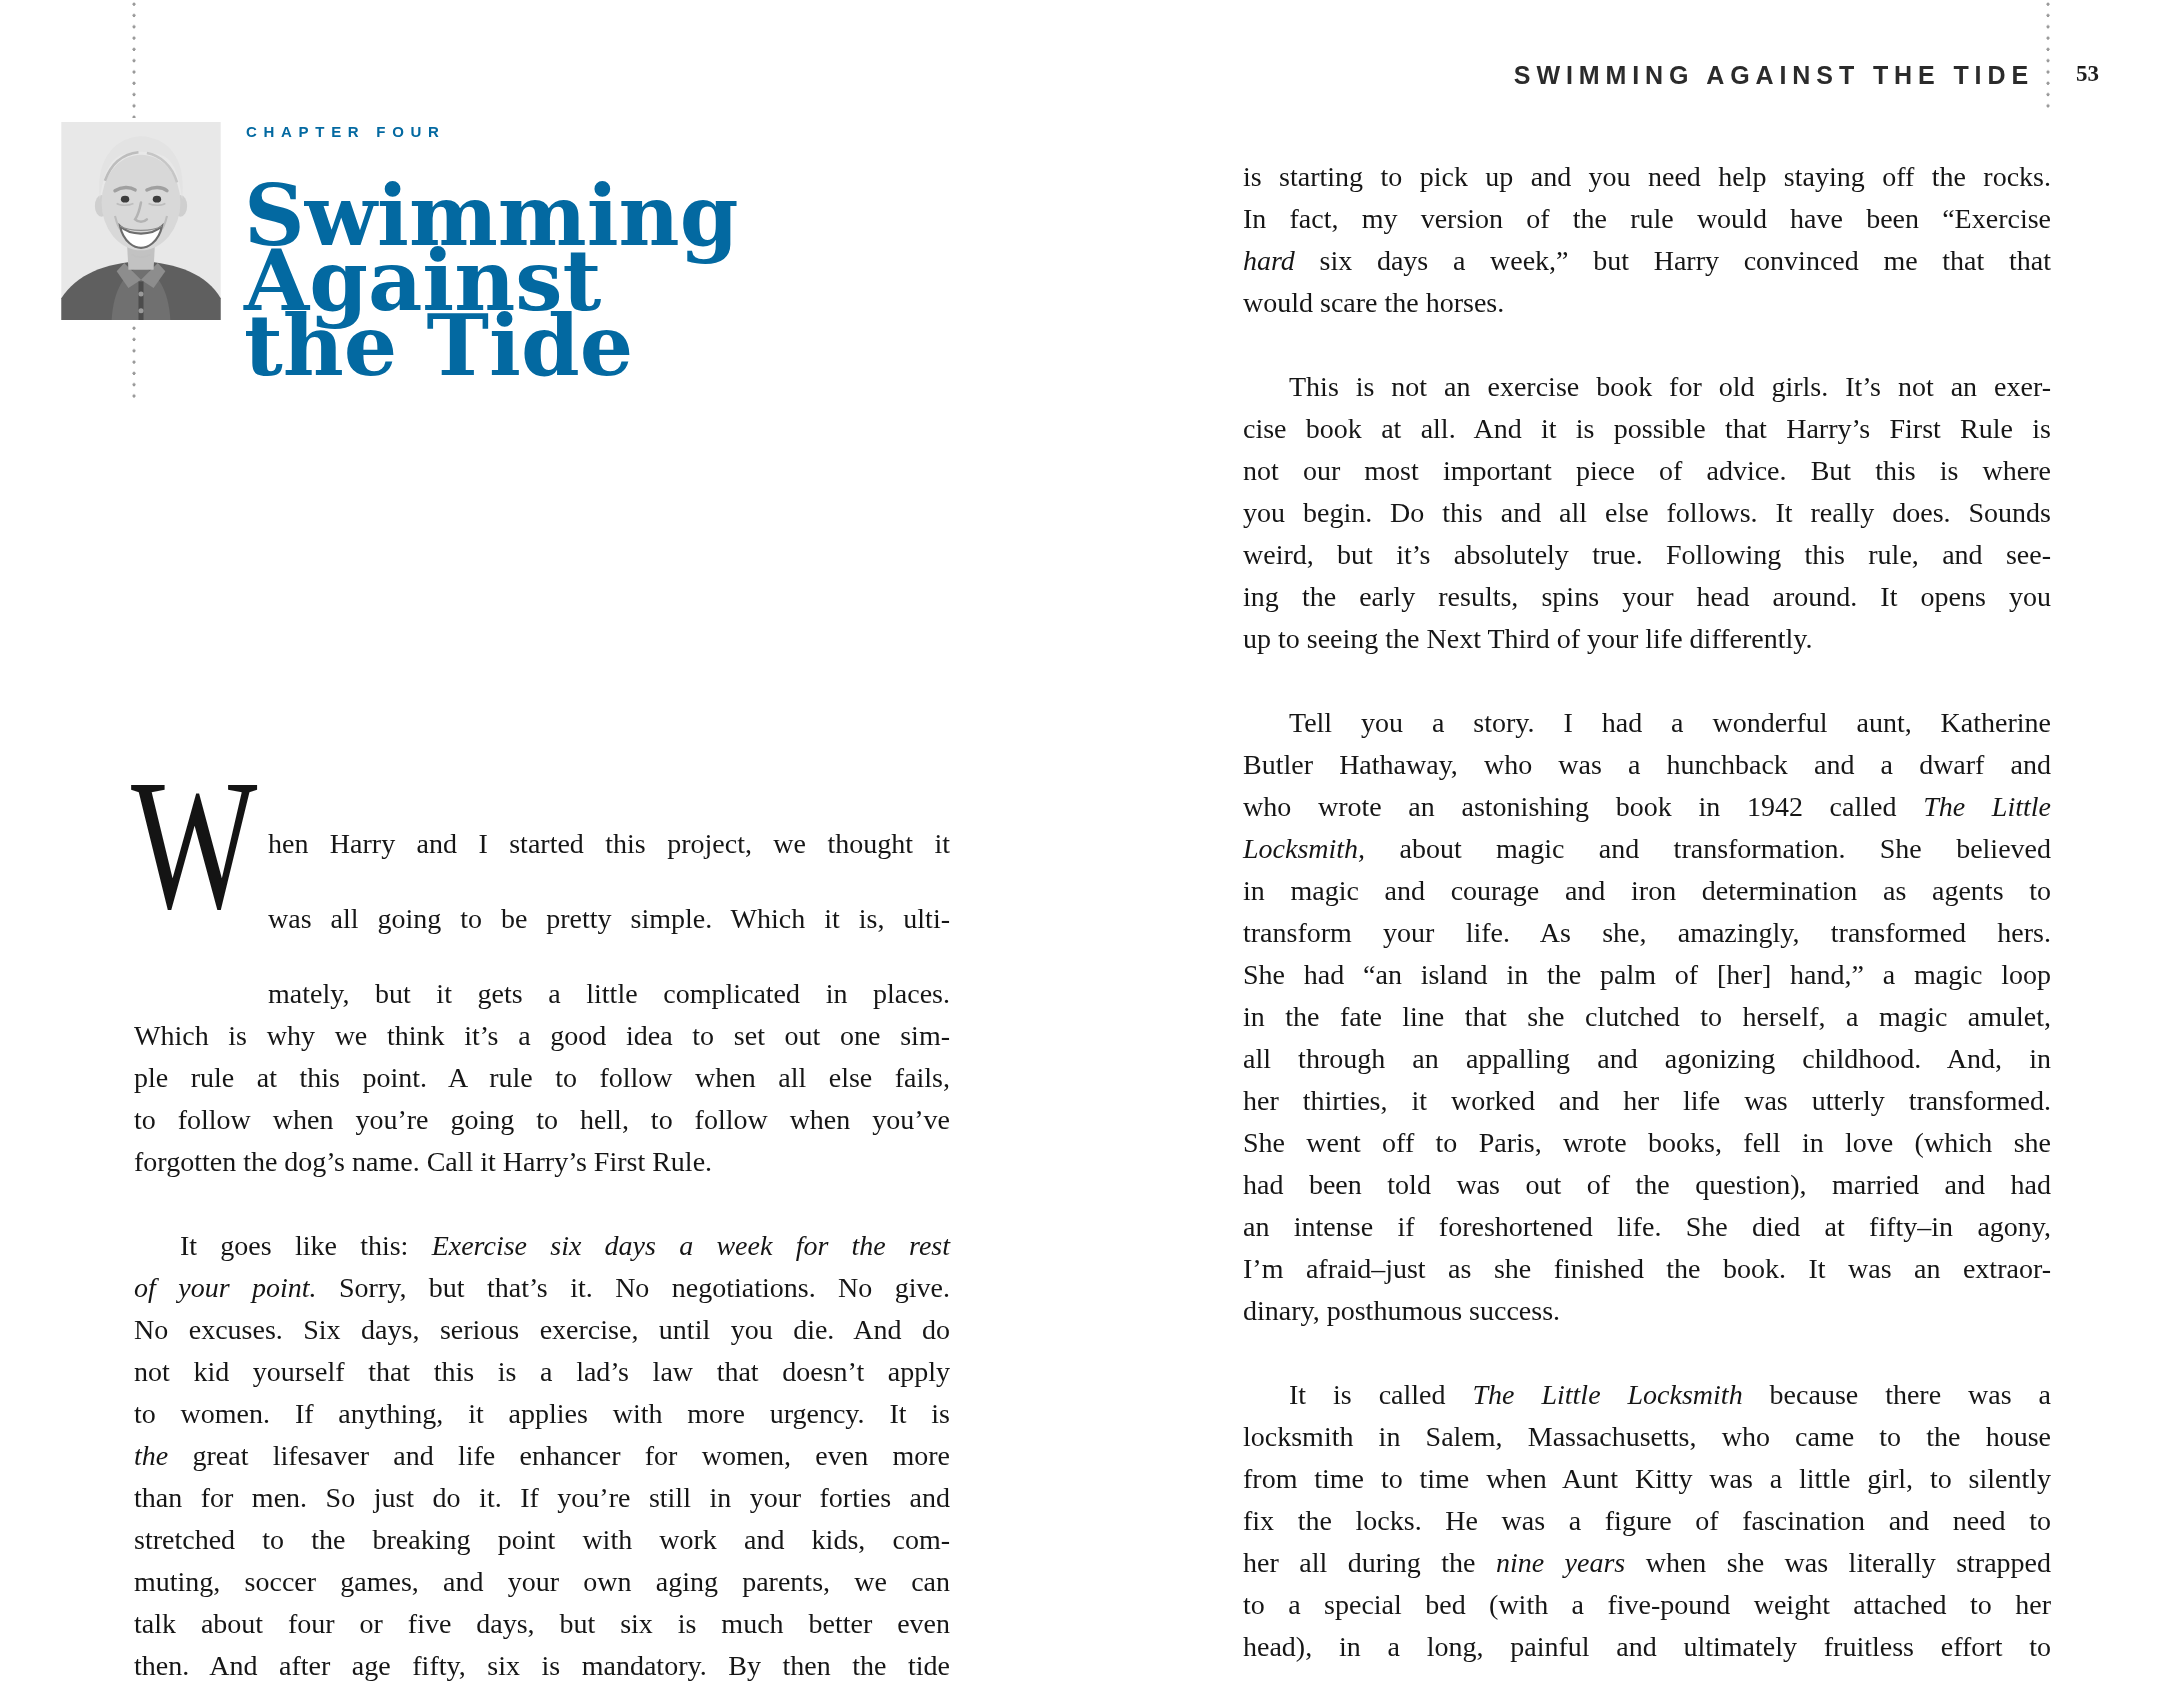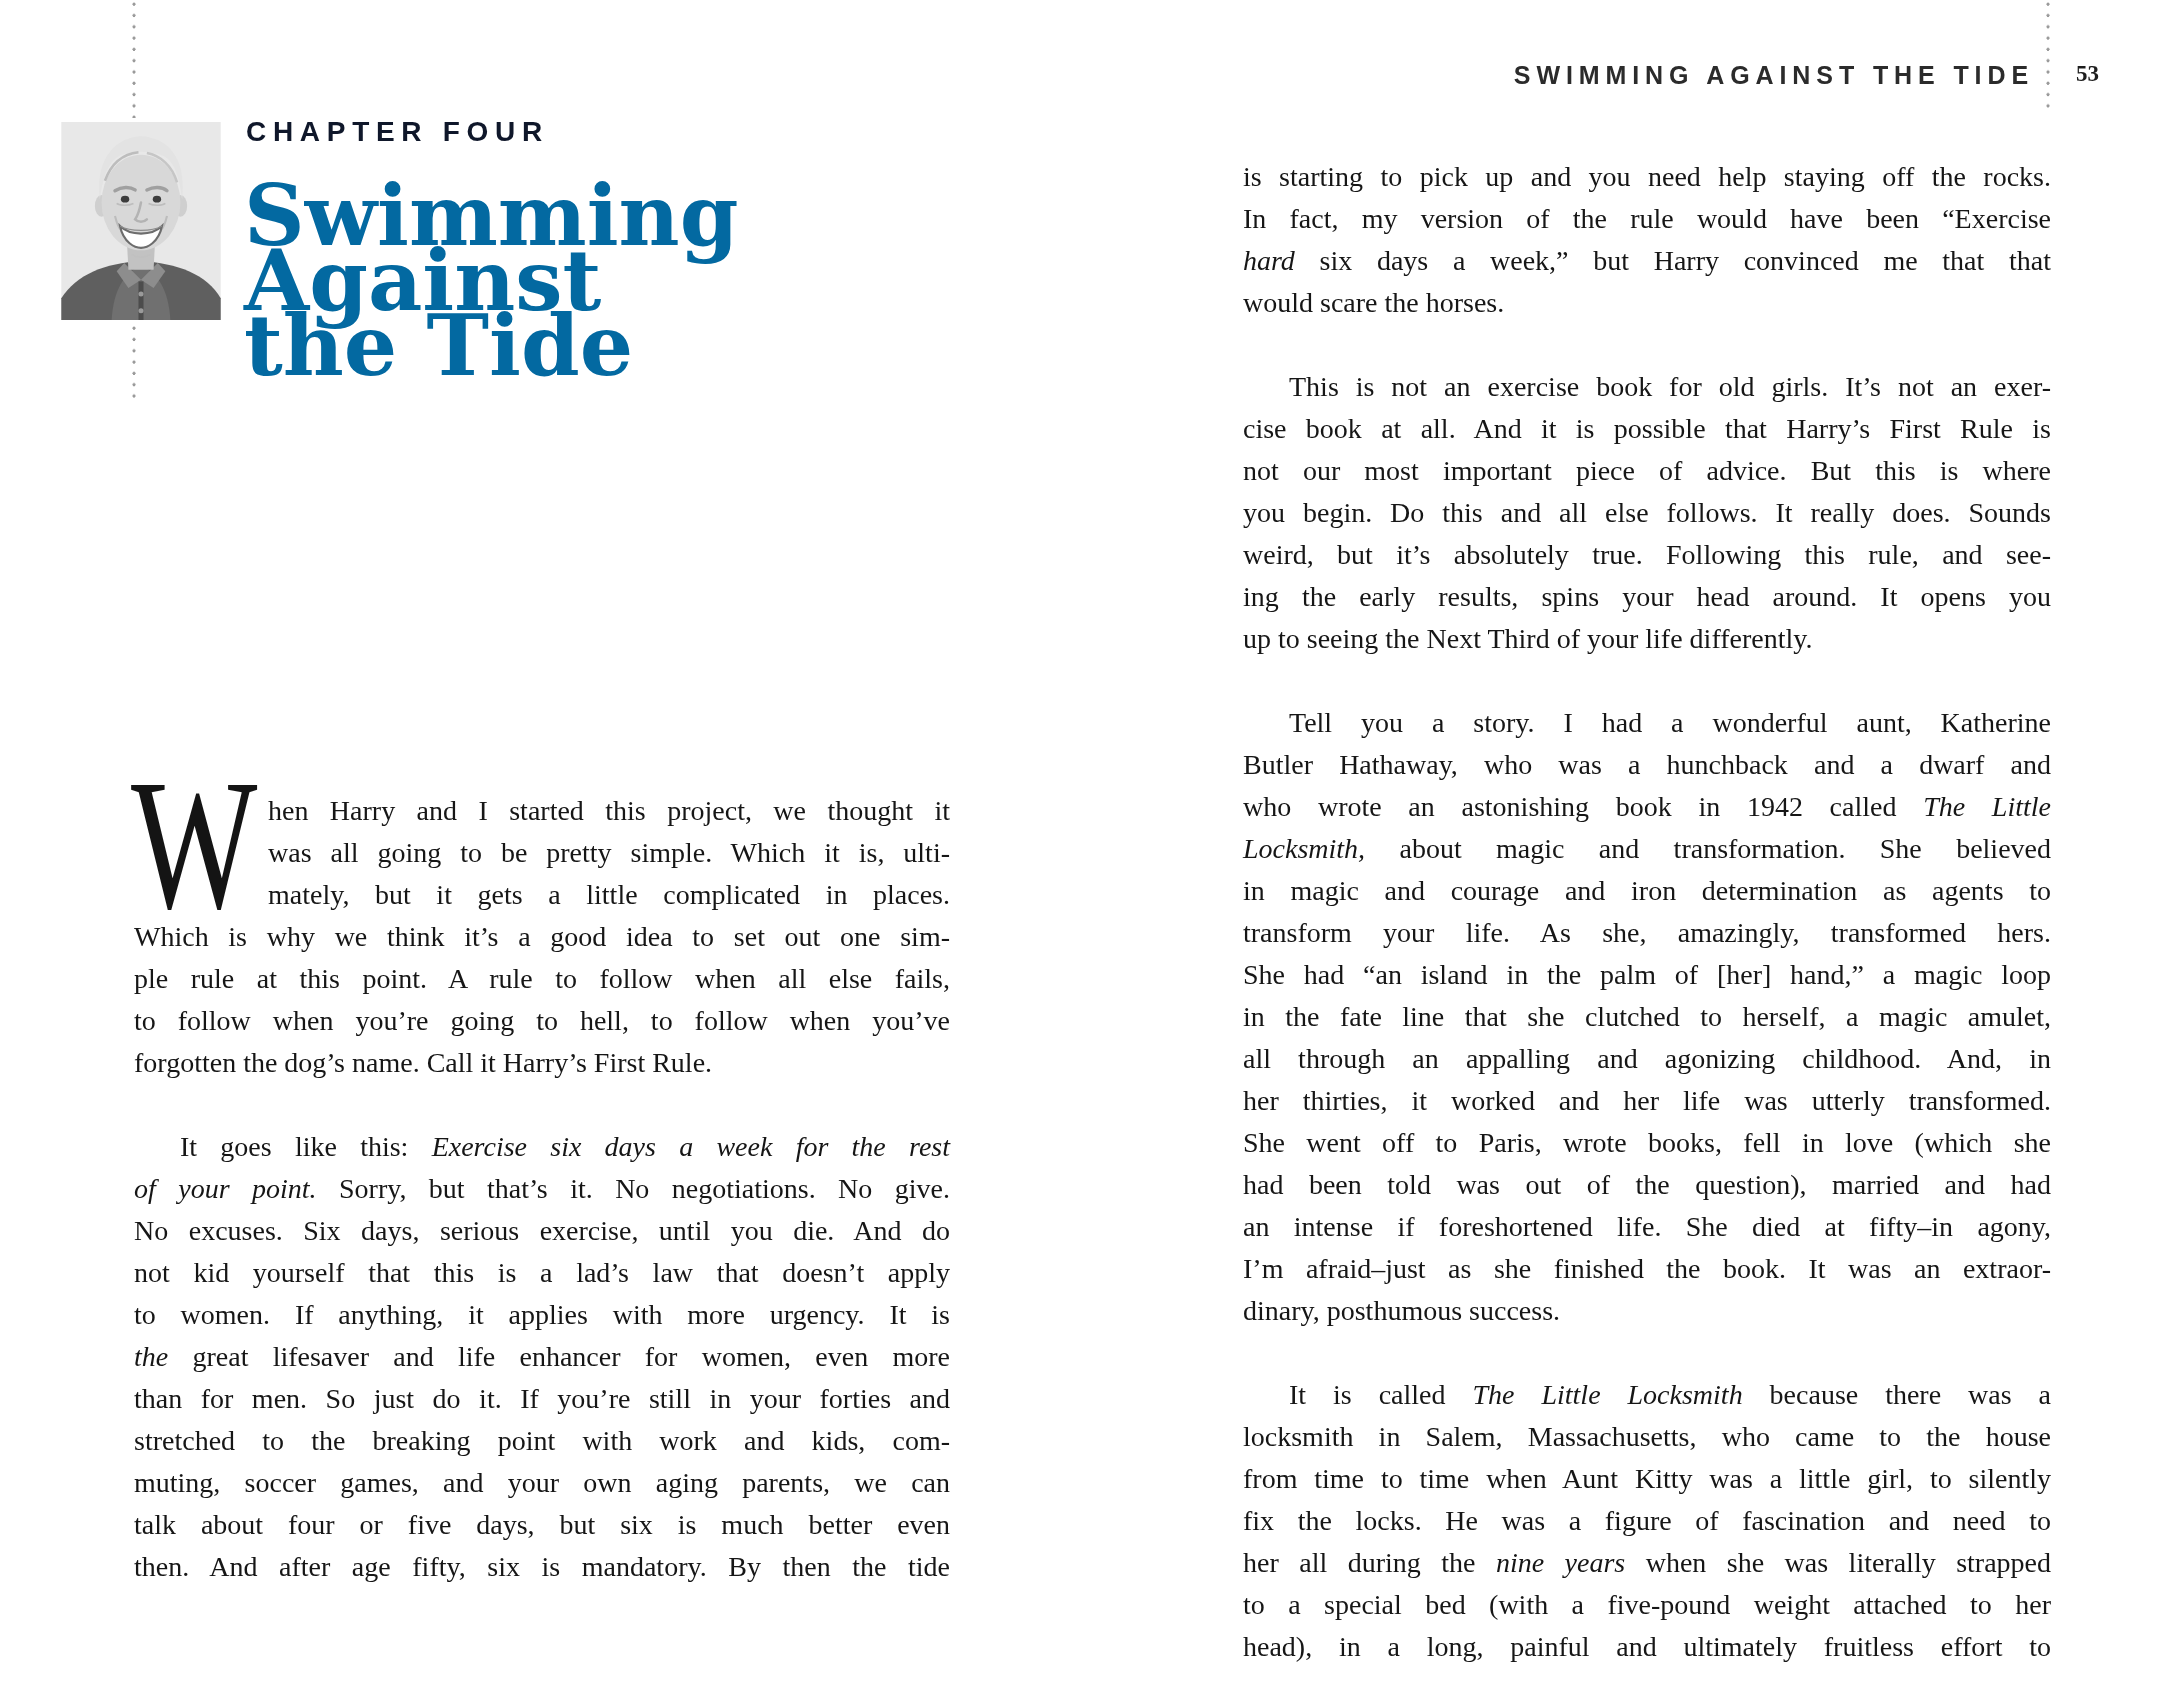--- a/index.html
+++ b/index.html
@@ -8,38 +8,38 @@
   
   .dots{position:absolute;width:4.2px;background-image:radial-gradient(circle at 2.1px 2.1px,#9a9a9a 1.5px,rgba(0,0,0,0) 1.8px);
         background-size:4.2px 11.3px;background-repeat:repeat-y;}
   .dots-left-upper{left:132px;top:1.7px;height:116px;}
   .dots-left-lower{left:132px;top:326px;height:79px;}
   .dots-right{left:2046px;top:1.7px;height:107px;}
   
   .photo{position:absolute;left:61px;top:122px;width:160px;height:198px;filter:grayscale(1);}
   
   .chapter-label{position:absolute;left:246px;top:121px;font-family:"Liberation Sans",sans-serif;
-                 font-weight:700;font-size:28px;line-height:22px;letter-spacing:6.7px;color:#0f172a;}
+                 font-weight:700;font-size:15px;line-height:22px;letter-spacing:6.7px;color:#0369a1;}
   .title{position:absolute;left:244px;top:183px;font-family:"DejaVu Serif",serif;font-weight:600;
          font-size:84px;line-height:65px;color:#0369a1;}
   .title div{height:65px;}
   
   .running-head{position:absolute;left:1243px;top:65px;width:791px;text-align:right;
                 font-family:"Liberation Sans",sans-serif;font-weight:600;font-size:25px;
                 letter-spacing:5.9px;color:#2b2b2b;line-height:20px;}
   .page-number{position:absolute;left:2076px;top:62px;font-family:Liberation Serif, serif;
                font-weight:700;font-size:23px;color:#1d1d1d;line-height:23.5px;}
   
   .bodycol{position:absolute;font-size:28px;line-height:42px;color:#161616;}
   .left-body{left:134px;top:790px;width:816px;}
   .right-body{left:1243px;top:156px;width:808px;}
   .ln{height:42px;text-align:justify;text-align-last:justify;text-justify:inter-word;white-space:normal;}
   .ln.pend{text-align-last:left;}
   .ln.ind{padding-left:46px;margin-top:42px;}
-  .ln.dg{padding-left:134px;}
+  .ln.dg{padding-left:134px;margin-top:33px;}
   .ln em{font-style:italic;}
   
   .drop-cap{position:absolute;left:-3.4px;top:-39px;font-family:"Liberation Serif",serif;
             font-size:186px;line-height:1;color:#141414;transform:scaleX(0.72);transform-origin:0 0;}
 </style>
 </head>
 <body>
 
 <div class="spread">
 

